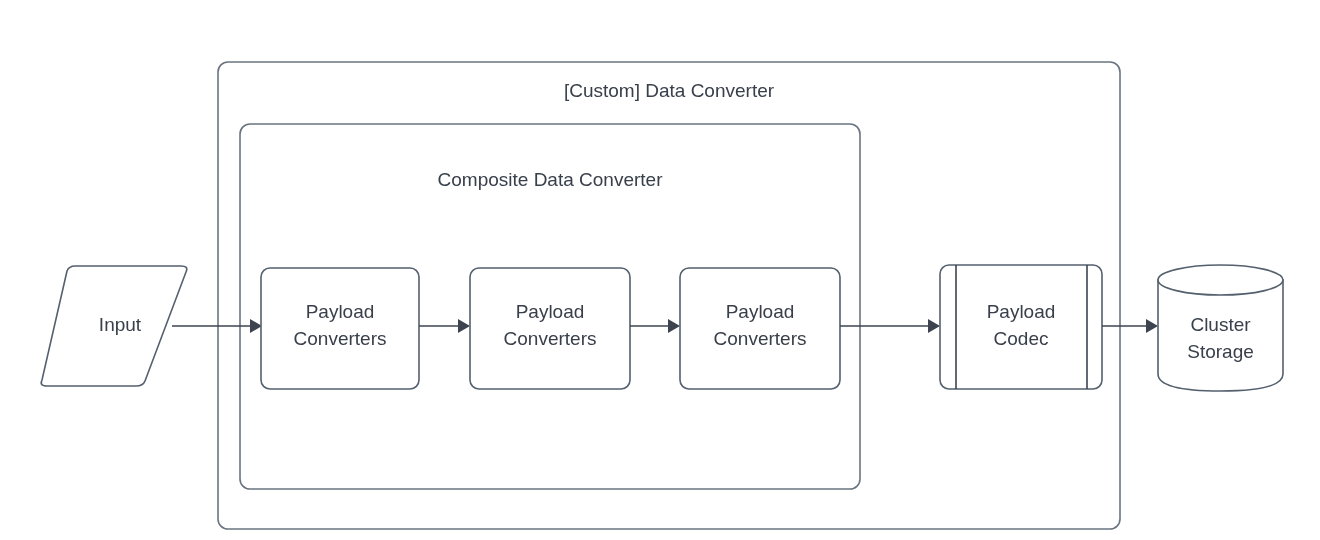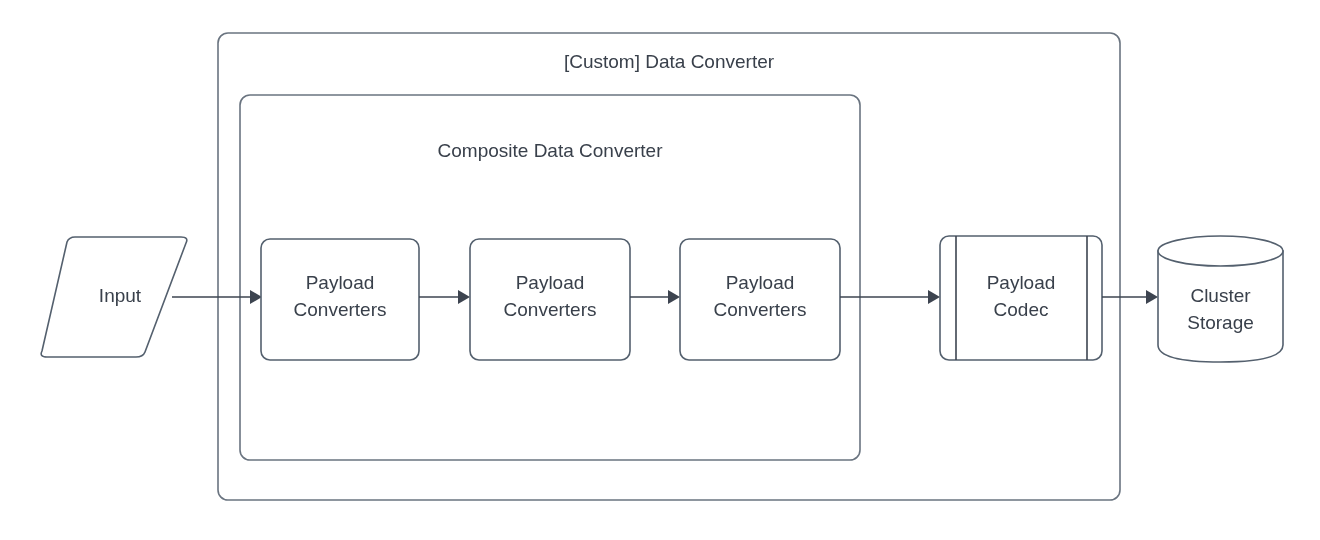--- a/index.html
+++ b/index.html
@@ -11,20 +11,21 @@
   body {
     width: 1320px;
     height: 540px;
     overflow: hidden;
     font-family: "Liberation Sans", sans-serif;
   }
   #diagram-root {
     position: relative;
     width: 1320px;
     height: 460px;
+    margin-top: 29px;
   }
   svg.diagram {
     display: block;
     width: 1320px;
     height: 540px;
   }
   .shape-stroke {
     fill: #ffffff;
     stroke: #54606e;
     stroke-width: 1.6;

